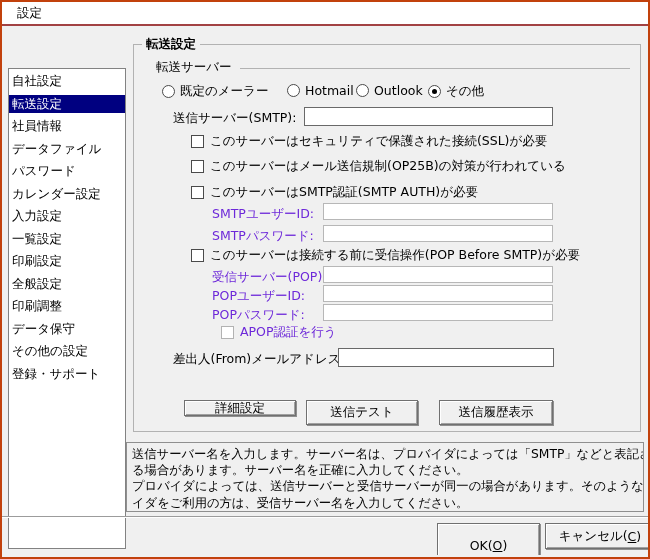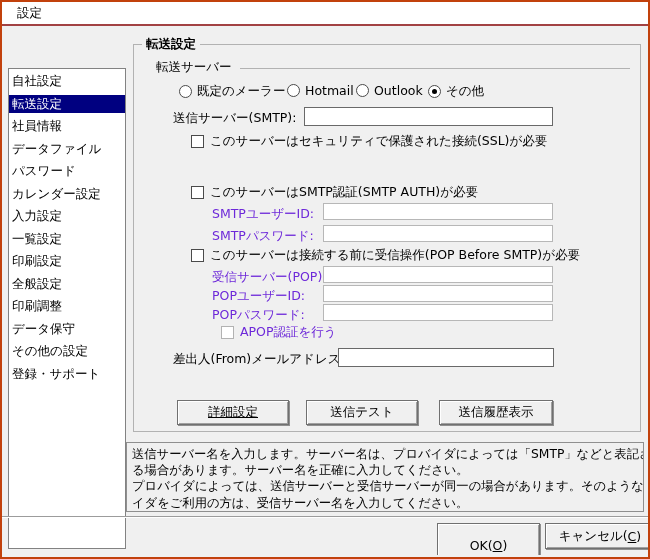--- a/index.html
+++ b/index.html
@@ -88,21 +88,21 @@
     </div>
 
     <div class="groupbox">
       <span class="gb-title">転送設定</span>
 
       <div class="labelline">
         <span class="row-label">転送サーバー</span>
         <span class="line"></span>
       </div>
 
-      <div class="abs radio-opt" style="left:45px; top:38px;">
+      <div class="abs radio-opt" style="left:28px; top:38px;">
         <span class="radio"></span>
         <span>既定のメーラー</span>
       </div>
       <div class="abs radio-opt" style="left:153px; top:38px;">
         <span class="radio"></span>
         <span>Hotmail</span>
       </div>
       <div class="abs radio-opt" style="left:222px; top:38px;">
         <span class="radio"></span>
         <span>Outlook</span>
@@ -111,20 +111,24 @@
         <span class="radio checked"></span>
         <span>その他</span>
       </div>
 
       <span class="abs row-label" style="left:39px; top:65px;">送信サーバー(SMTP):</span>
       <input class="abs txt" style="left: 170px; top: 62px; width: 249px;" type="text" value="">
 
       <div class="abs cb-row" style="left:57px; top:88px;">
         <span class="cb"></span>
         <span>このサーバーはセキュリティで保護された接続(SSL)が必要</span>
+      </div>
+      <div class="abs cb-row" style="left:57px; top:113px;">
+        <span class="cb"></span>
+        <span>このサーバーはメール送信規制(OP25B)の対策が行われている</span>
       </div>
       <div class="abs cb-row" style="left:57px; top:139px;">
         <span class="cb"></span>
         <span>このサーバーはSMTP認証(SMTP AUTH)が必要</span>
       </div>
 
       <span class="abs row-label dis" style="left:78px; top:161px;">SMTPユーザーID:</span>
       <input class="abs txt small" style="left: 189px; top: 158px; width: 230px;" type="text" disabled="" value="">
       <span class="abs row-label dis" style="left:78px; top:183px;">SMTPパスワード:</span>
       <input class="abs txt small" style="left: 189px; top: 180px; width: 230px;" type="text" disabled="" value="">
@@ -142,21 +146,21 @@
       <input class="abs txt small" style="left: 189px; top: 259px; width: 230px;" type="text" disabled="" value="">
 
       <div class="abs cb-row" style="left:87px; top:279px;">
         <span class="cb disabled"></span>
         <span class="dis">APOP認証を行う</span>
       </div>
 
       <span class="abs row-label" style="left:39px; top:306px;">差出人(From)メールアドレス:</span>
       <input class="abs txt" style="left: 204px; top: 303px; width: 216px;" type="text" value="">
 
-      <button class="abs btn" style="left:43px; top:355px; width:112px; height:25px;text-decoration:underline;">詳細設定</button>
+      <button class="abs btn" style="left:50px; top:355px; width:112px; height:16px;">詳細設定</button>
       <button class="abs btn" style="left:172px; top:355px; width:112px; height:25px;">送信テスト</button>
       <button class="abs btn" style="left:305px; top:355px; width:114px; height:25px;">送信履歴表示</button>
     </div>
 
     <div class="helpbox">
       <div>送信サーバー名を入力します。サーバー名は、プロバイダによっては「SMTP」などと表記されてい</div>
       <div>る場合があります。サーバー名を正確に入力してください。</div>
       <div>プロバイダによっては、送信サーバーと受信サーバーが同一の場合があります。そのようなプロバ</div>
       <div>イダをご利用の方は、受信サーバー名を入力してください。</div>
     </div>

